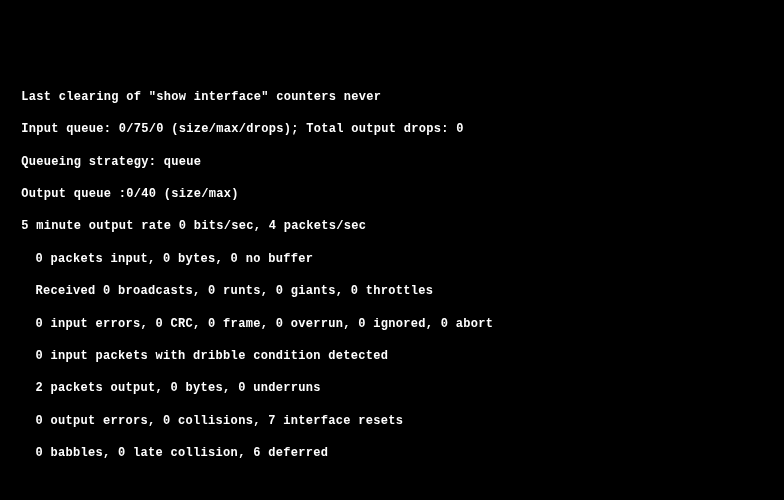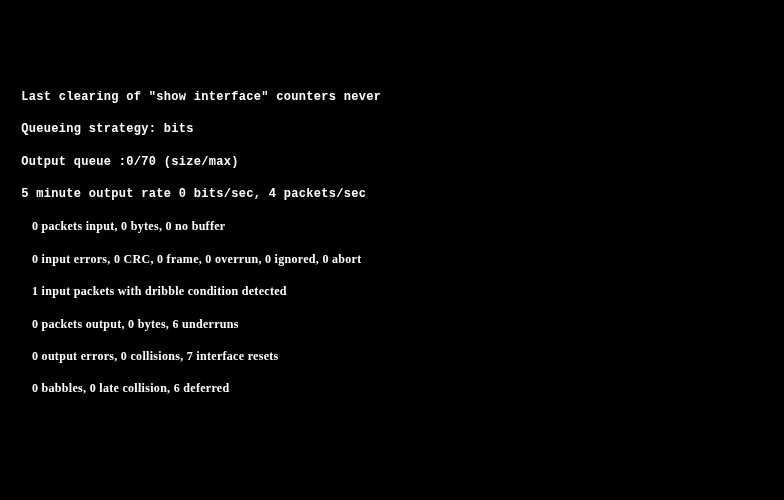--- a/index.html
+++ b/index.html
@@ -24,37 +24,38 @@
       letter-spacing: 0.3px;
     }
     .line {
       display: block;
     }
     .indent1 {
       padding-left: 1ch;
     }
     .indent2 {
       padding-left: 3ch;
-      font-family: Liberation Serif, serif;
     }
   </style>
 </head>
 <body>
 
 
 
 <div class="terminal">
 <span class="line indent1">Last clearing of "show interface" counters never</span>
-<span class="line indent1">Queueing strategy: bits</span>
-<span class="line indent1">Output queue :0/70 (size/max)</span>
+<span class="line indent1">Input queue: 0/75/0 (size/max/drops); Total output drops: 0</span>
+<span class="line indent1">Queueing strategy: queue</span>
+<span class="line indent1">Output queue :0/40 (size/max)</span>
 <span class="line indent1">5 minute output rate 0 bits/sec, 4 packets/sec</span>
 <span class="line indent2">0 packets input, 0 bytes, 0 no buffer</span>
+<span class="line indent2">Received 0 broadcasts, 0 runts, 0 giants, 0 throttles</span>
 <span class="line indent2">0 input errors, 0 CRC, 0 frame, 0 overrun, 0 ignored, 0 abort</span>
-<span class="line indent2">1 input packets with dribble condition detected</span>
-<span class="line indent2">0 packets output, 0 bytes, 6 underruns</span>
+<span class="line indent2">0 input packets with dribble condition detected</span>
+<span class="line indent2">2 packets output, 0 bytes, 0 underruns</span>
 <span class="line indent2">0 output errors, 0 collisions, 7 interface resets</span>
 <span class="line indent2">0 babbles, 0 late collision, 6 deferred</span>
 
 
 
 
 
 
 
 

